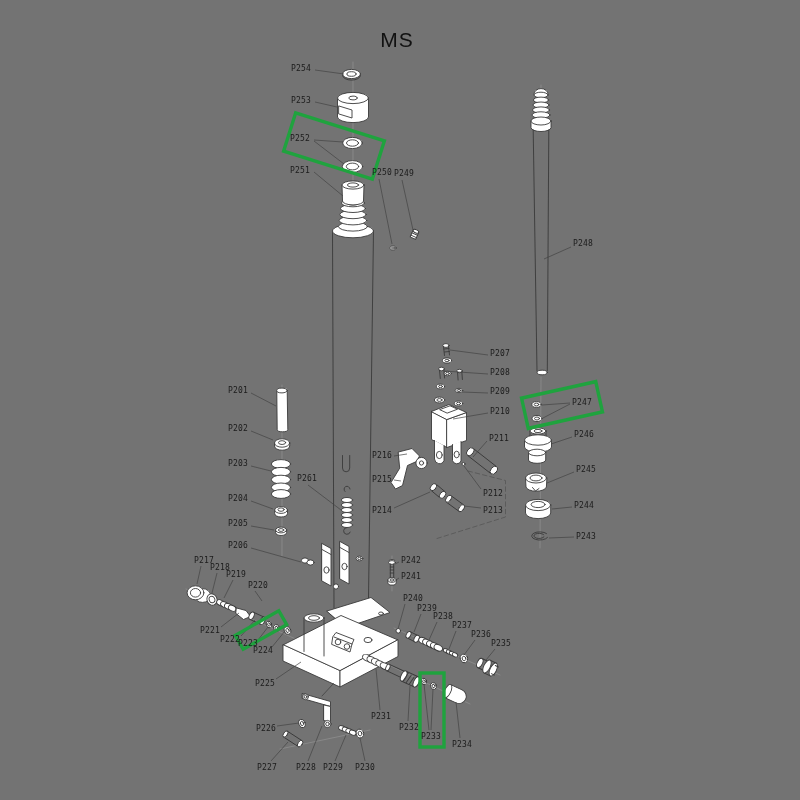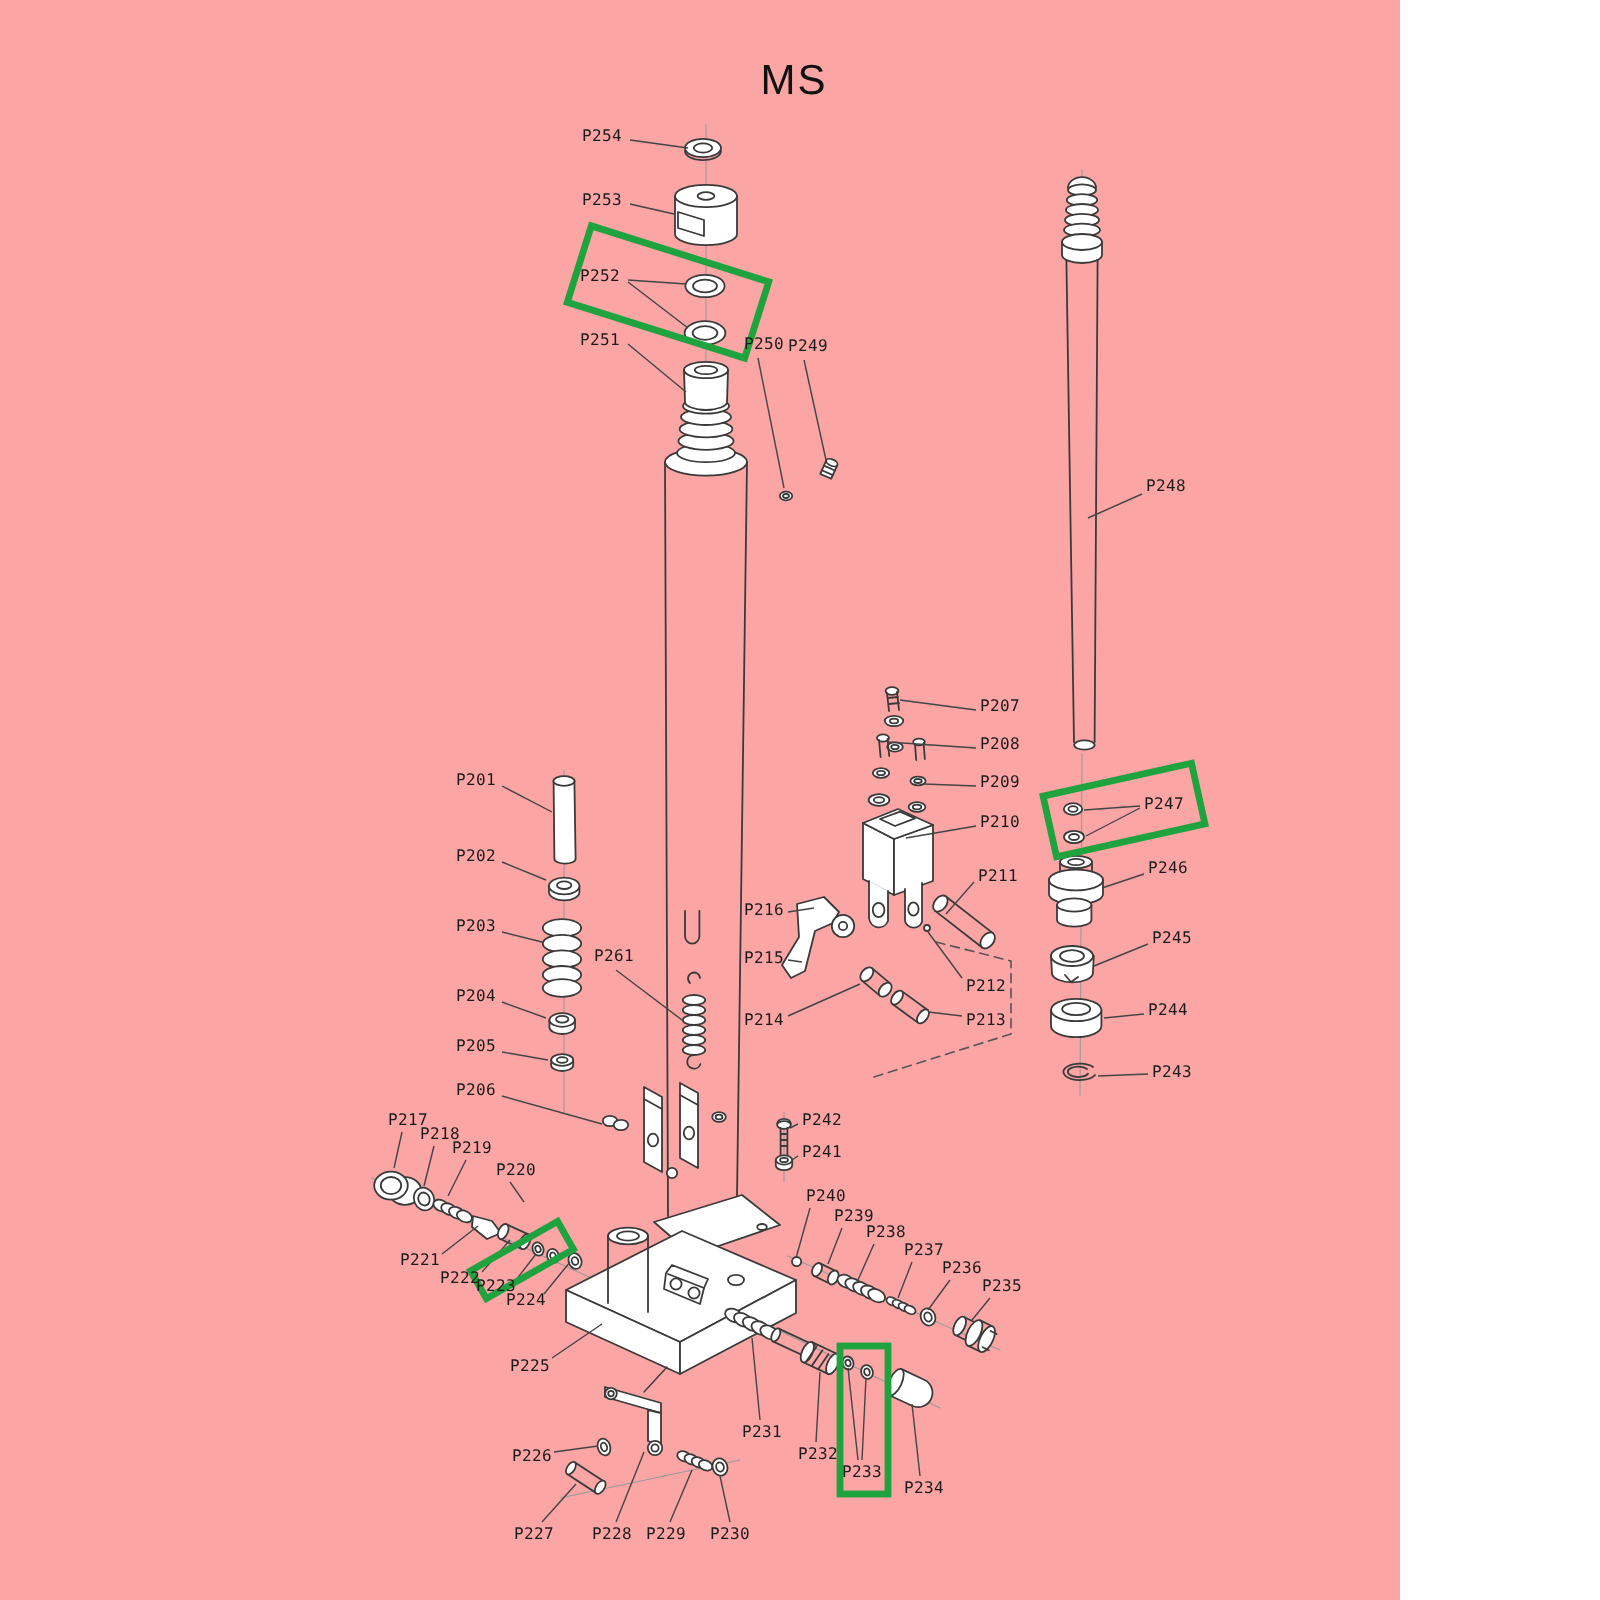--- a/index.html
+++ b/index.html
@@ -1,16 +1,16 @@
 <!DOCTYPE html>
 <html><head>
 <meta charset="utf-8">
 <style>
   html,body{margin:0;padding:0;background:#ffffff;}
-  #stage{position:relative;width:700px;height:800px;background:#fca5a5;overflow:hidden;}
+  #stage{position:relative;width:800px;height:800px;background:#737373;overflow:hidden;}
   svg{display:block;}
   .plabel{font:8px "DejaVu Sans Mono", monospace;fill:#1b1b1b;letter-spacing:.2px;}
   .title{font:21px "Liberation Sans", sans-serif;fill:#111;letter-spacing:1px;}
 </style>
 </head>
 <body>
 
 <div id="stage">
 <svg id="diagram" width="800" height="800" viewBox="0 0 800 800" xmlns="http://www.w3.org/2000/svg">
 

